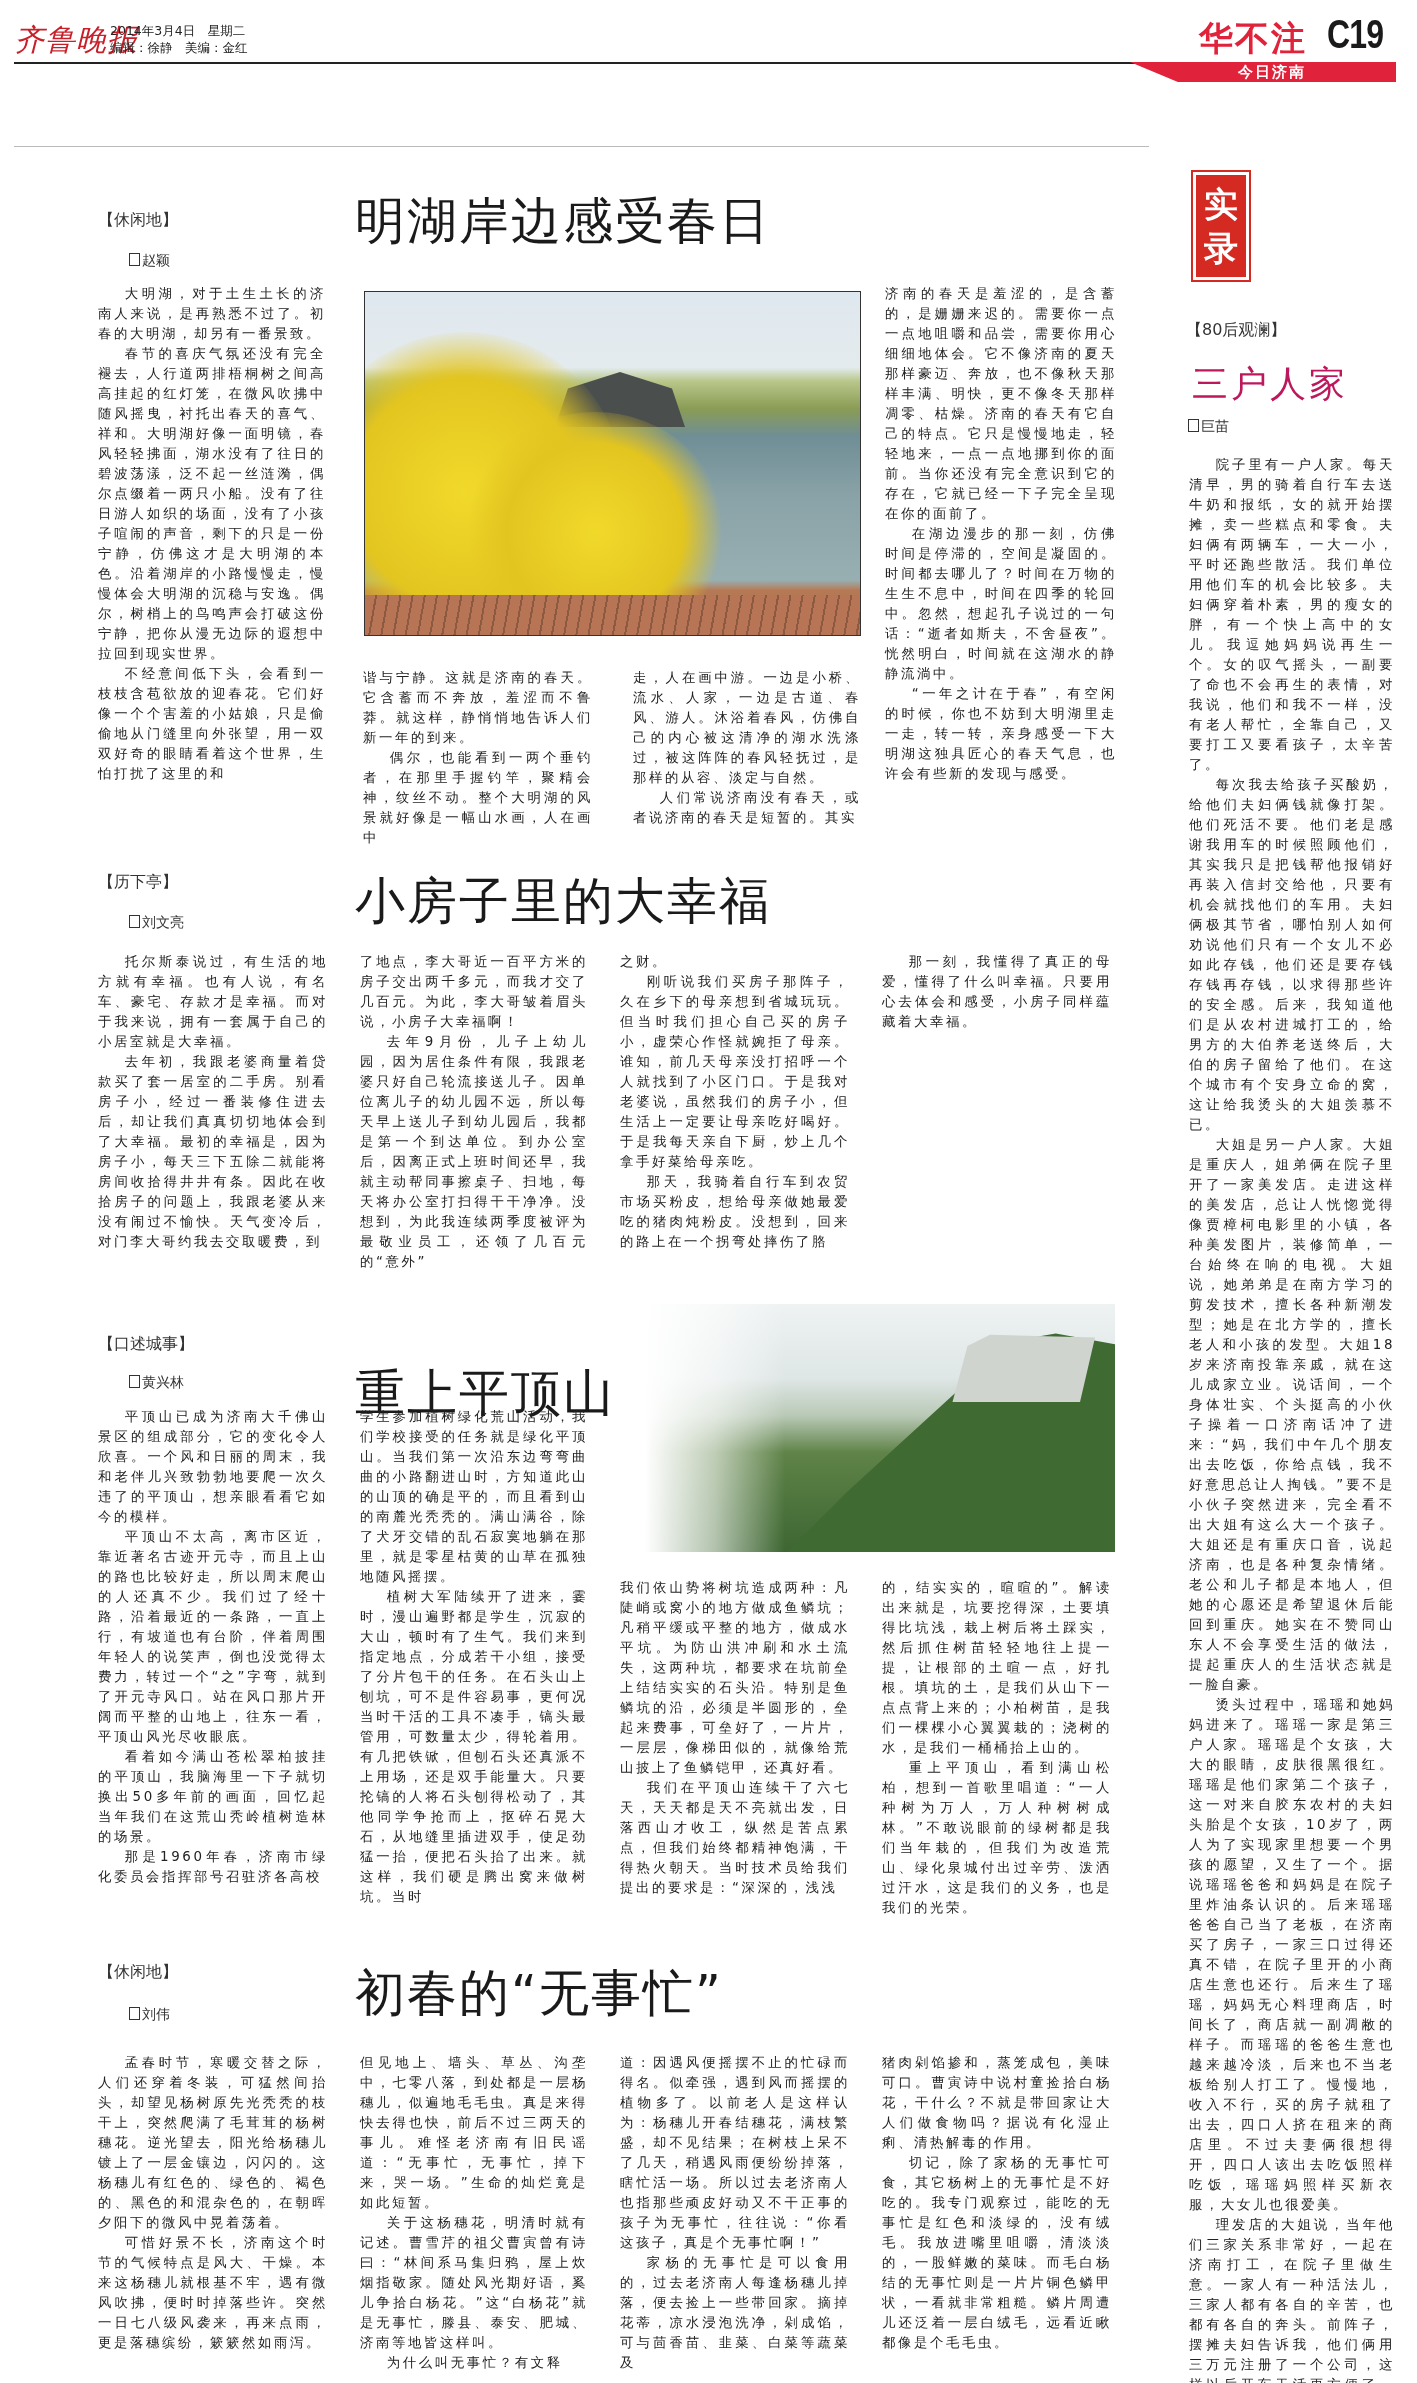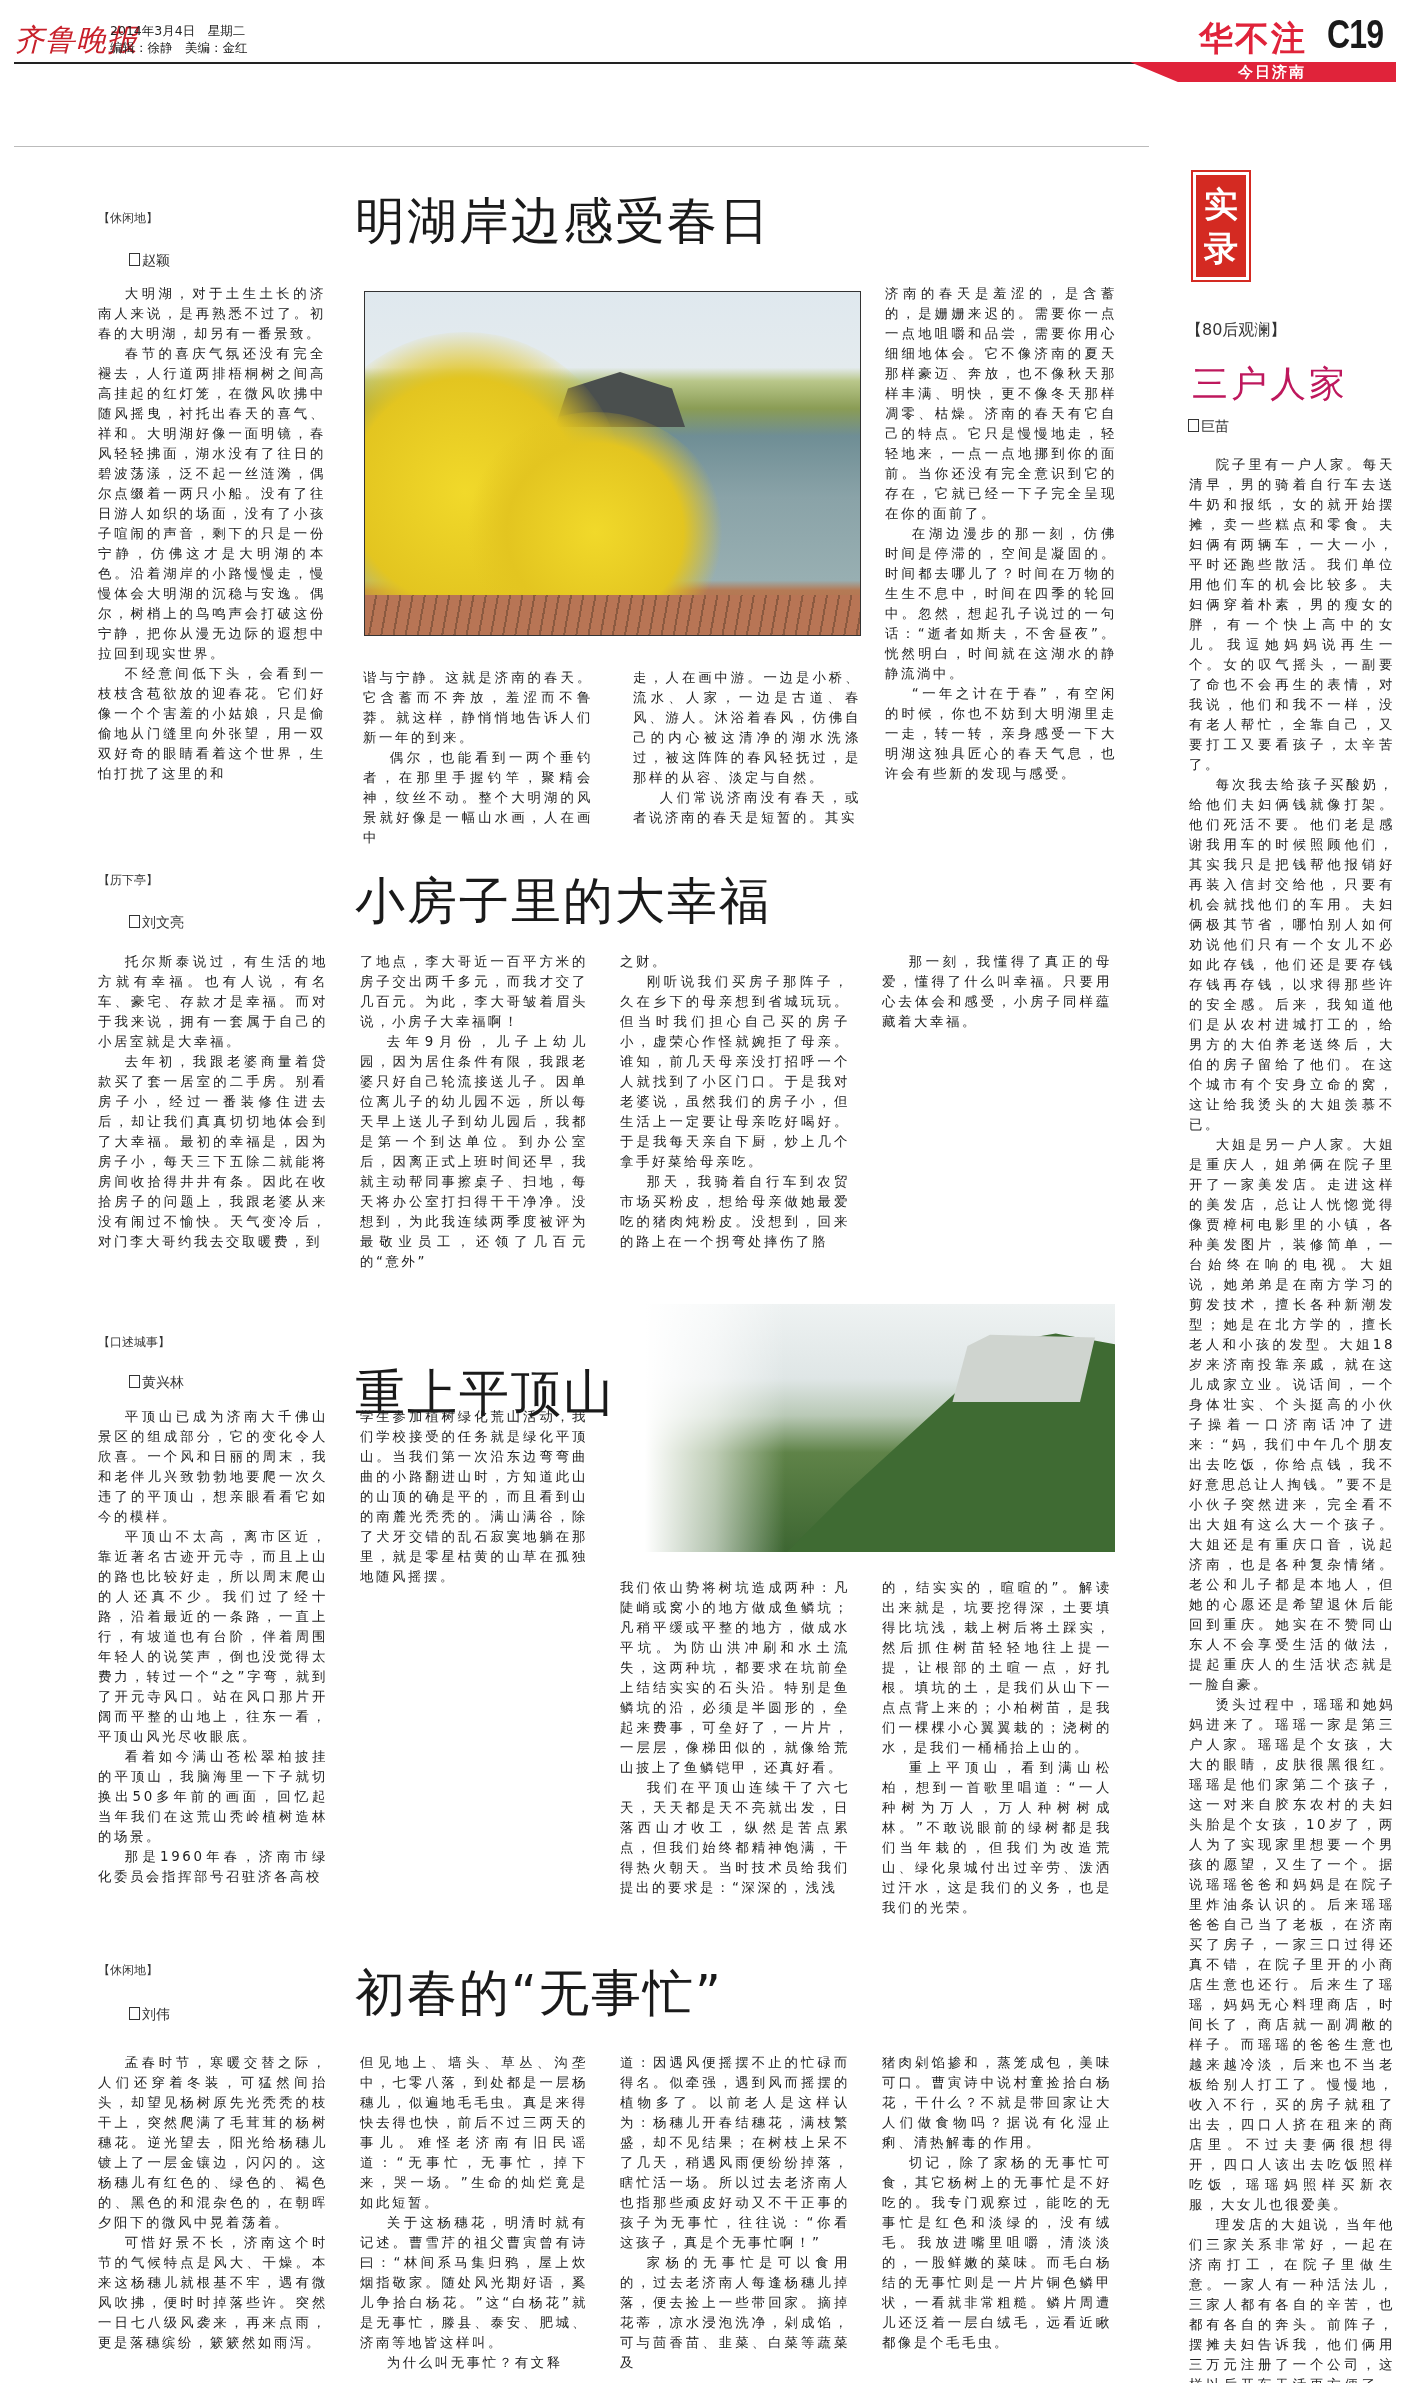--- a/index.html
+++ b/index.html
@@ -13,21 +13,21 @@
   .meta div { white-space: pre; }
   .head-rule { position: absolute; left: 14px; top: 62px; width: 1140px; height: 2px; background: #222; }
   .section-brand { position: absolute; left: 1199px; top: 16px; font-size: 34px; font-weight: bold; color: #e0233a; letter-spacing: 2px; }
   .page-num { position: absolute; left: 1327px; top: 12px; font-size: 40px; font-weight: bold; color: #1a1a1a; font-family: "Liberation Sans", sans-serif; letter-spacing: -1px; transform: scaleX(0.8); transform-origin: left; }
   .brand-bar { position: absolute; left: 1130px; top: 62px; width: 266px; height: 20px; background: #e0233a; clip-path: polygon(0 0, 100% 0, 100% 100%, 18% 100%); }
   .brand-sub { position: absolute; left: 1238px; top: 62px; font-size: 15px; font-weight: bold; color: #fff; line-height: 20px; letter-spacing: 2px; }
 
   .thin-rule { position: absolute; left: 14px; top: 146px; width: 1135px; height: 1px; background: #bbb; }
 
   
-  .col-tag { position: absolute; left: 98px; font-size: 12px; color: #333; }
+  .col-tag { position: absolute; left: 98px; font-size: 16px; color: #333; }
   .byline { position: absolute; left: 98px; font-size: 14px; color: #333; padding-left: 31px; }
   .byline .box { display: inline-block; width: 11px; height: 13px; border: 1px solid #333; vertical-align: -1px; margin-right: 2px; }
   .headline { position: absolute; font-size: 50px; color: #1a1a1a; letter-spacing: 2px; font-weight: normal; }
 
   .col { position: absolute; font-size: 13.4px; line-height: 20px; letter-spacing: 2.6px; color: #222; text-align: justify; }
   .col p { text-indent: 2em; }
   .col p.cont { text-indent: 0; }
 
   
   .photo-lake { position: absolute; left: 364px; top: 291px; width: 497px; height: 345px; border: 1px solid #333; overflow: hidden;
@@ -131,20 +131,21 @@
     <div class="fade"></div>
   </div>
   <div class="col" style="left:98px; top:1407px; width:230px;">
     <p>平顶山已成为济南大千佛山景区的组成部分，它的变化令人欣喜。一个风和日丽的周末，我和老伴儿兴致勃勃地要爬一次久违了的平顶山，想亲眼看看它如今的模样。</p>
     <p>平顶山不太高，离市区近，靠近著名古迹开元寺，而且上山的路也比较好走，所以周末爬山的人还真不少。我们过了经十路，沿着最近的一条路，一直上行，有坡道也有台阶，伴着周围年轻人的说笑声，倒也没觉得太费力，转过一个“之”字弯，就到了开元寺风口。站在风口那片开阔而平整的山地上，往东一看，平顶山风光尽收眼底。</p>
     <p>看着如今满山苍松翠柏披挂的平顶山，我脑海里一下子就切换出50多年前的画面，回忆起当年我们在这荒山秃岭植树造林的场景。</p>
     <p>那是1960年春，济南市绿化委员会指挥部号召驻济各高校</p>
   </div>
   <div class="col" style="left:360px; top:1407px; width:228px;">
     <p class="cont">学生参加植树绿化荒山活动，我们学校接受的任务就是绿化平顶山。当我们第一次沿东边弯弯曲曲的小路翻进山时，方知道此山的山顶的确是平的，而且看到山的南麓光秃秃的。满山满谷，除了犬牙交错的乱石寂寞地躺在那里，就是零星枯黄的山草在孤独地随风摇摆。</p>
+    <p>植树大军陆续开了进来，霎时，漫山遍野都是学生，沉寂的大山，顿时有了生气。我们来到指定地点，分成若干小组，接受了分片包干的任务。在石头山上刨坑，可不是件容易事，更何况当时干活的工具不凑手，镐头最管用，可数量太少，得轮着用。有几把铁锨，但刨石头还真派不上用场，还是双手能量大。只要抡镐的人将石头刨得松动了，其他同学争抢而上，抠碎石晃大石，从地缝里插进双手，使足劲猛一抬，便把石头抬了出来。就这样，我们硬是腾出窝来做树坑。当时</p>
   </div>
   <div class="col" style="left:620px; top:1578px; width:230px;">
     <p class="cont">我们依山势将树坑造成两种：凡陡峭或窝小的地方做成鱼鳞坑；凡稍平缓或平整的地方，做成水平坑。为防山洪冲刷和水土流失，这两种坑，都要求在坑前垒上结结实实的石头沿。特别是鱼鳞坑的沿，必须是半圆形的，垒起来费事，可垒好了，一片片，一层层，像梯田似的，就像给荒山披上了鱼鳞铠甲，还真好看。</p>
     <p>我们在平顶山连续干了六七天，天天都是天不亮就出发，日落西山才收工，纵然是苦点累点，但我们始终都精神饱满，干得热火朝天。当时技术员给我们提出的要求是：“深深的，浅浅</p>
   </div>
   <div class="col" style="left:882px; top:1578px; width:230px;">
     <p class="cont">的，结实实的，暄暄的”。解读出来就是，坑要挖得深，土要填得比坑浅，栽上树后将土踩实，然后抓住树苗轻轻地往上提一提，让根部的土暄一点，好扎根。填坑的土，是我们从山下一点点背上来的；小柏树苗，是我们一棵棵小心翼翼栽的；浇树的水，是我们一桶桶抬上山的。</p>
     <p>重上平顶山，看到满山松柏，想到一首歌里唱道：“一人种树为万人，万人种树树成林。”不敢说眼前的绿树都是我们当年栽的，但我们为改造荒山、绿化泉城付出过辛劳、泼洒过汗水，这是我们的义务，也是我们的光荣。</p>
   </div>
 </div>

